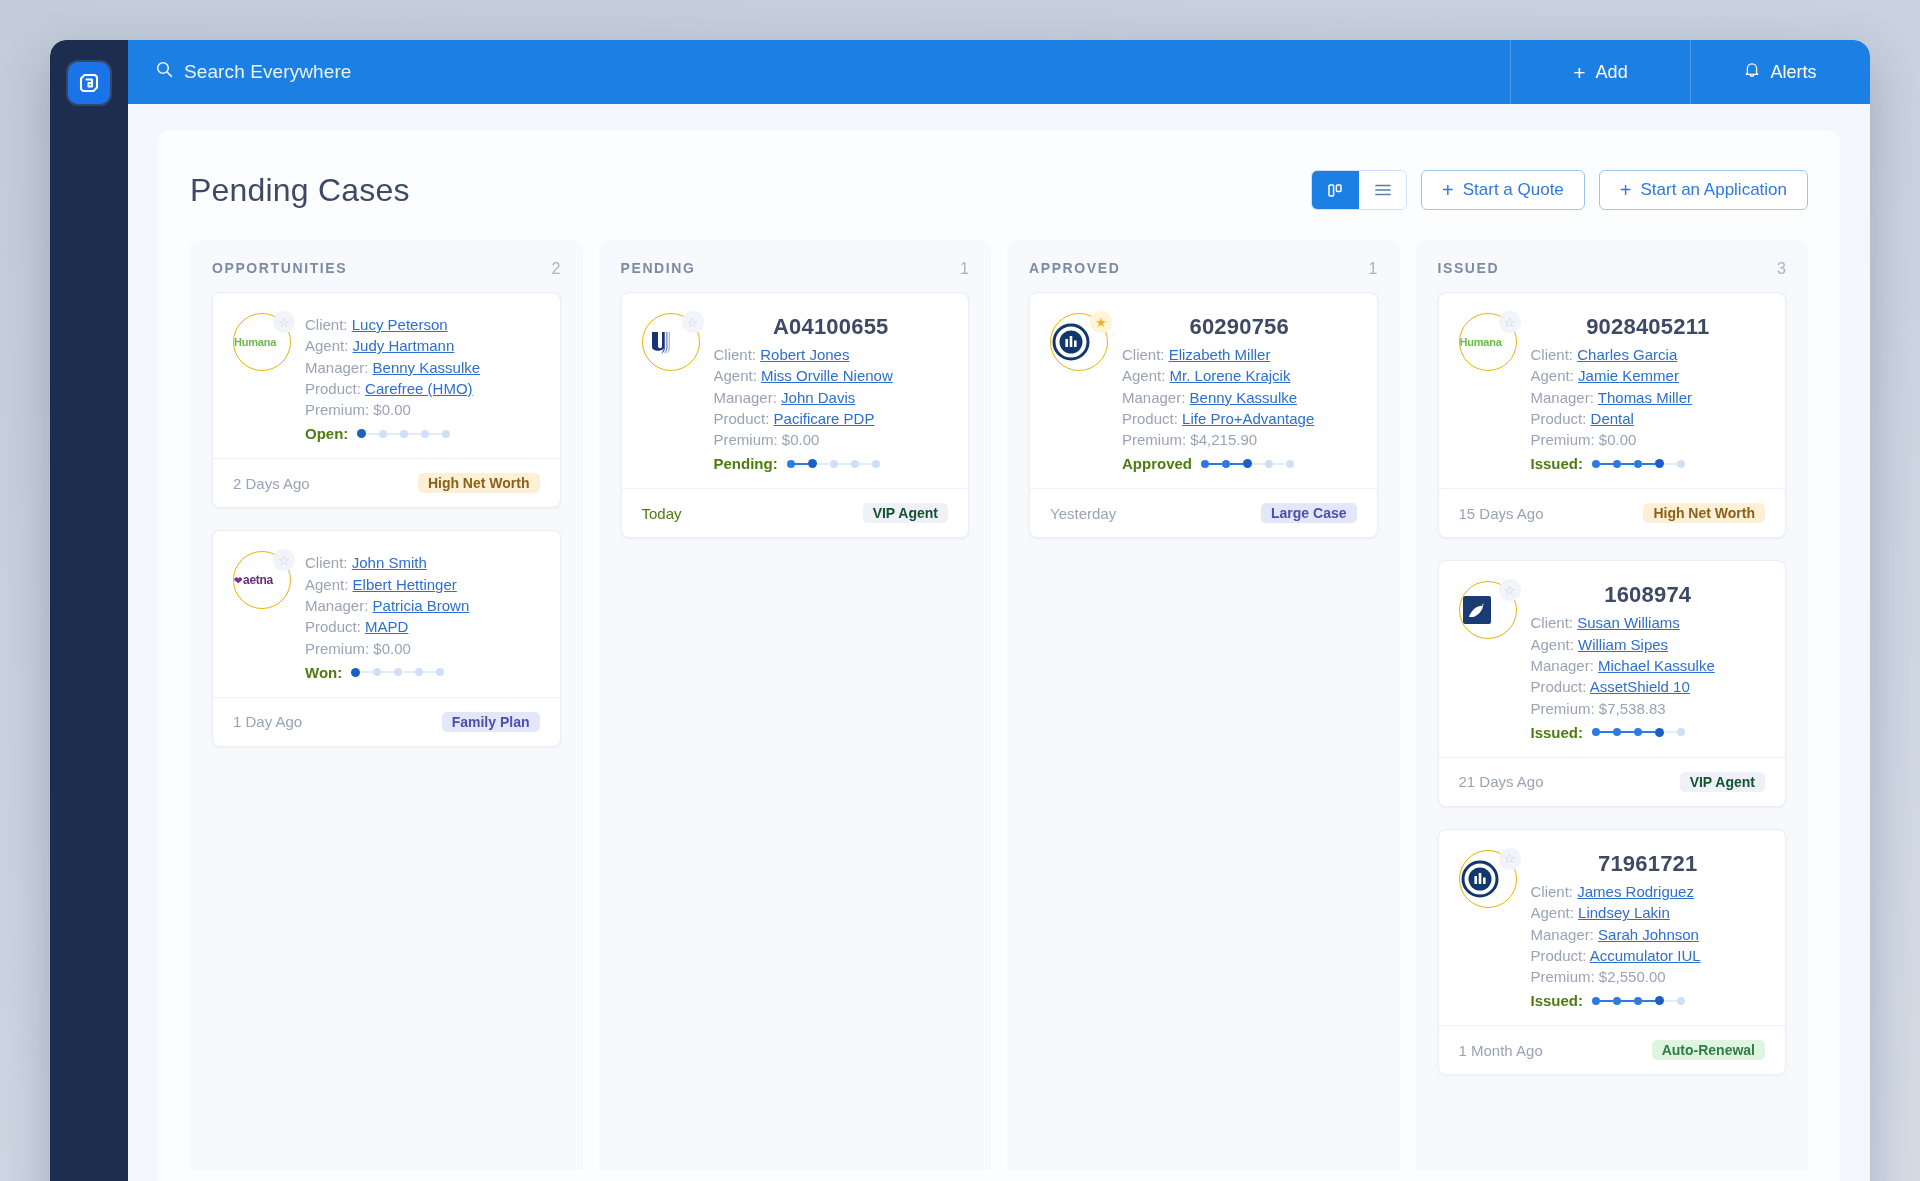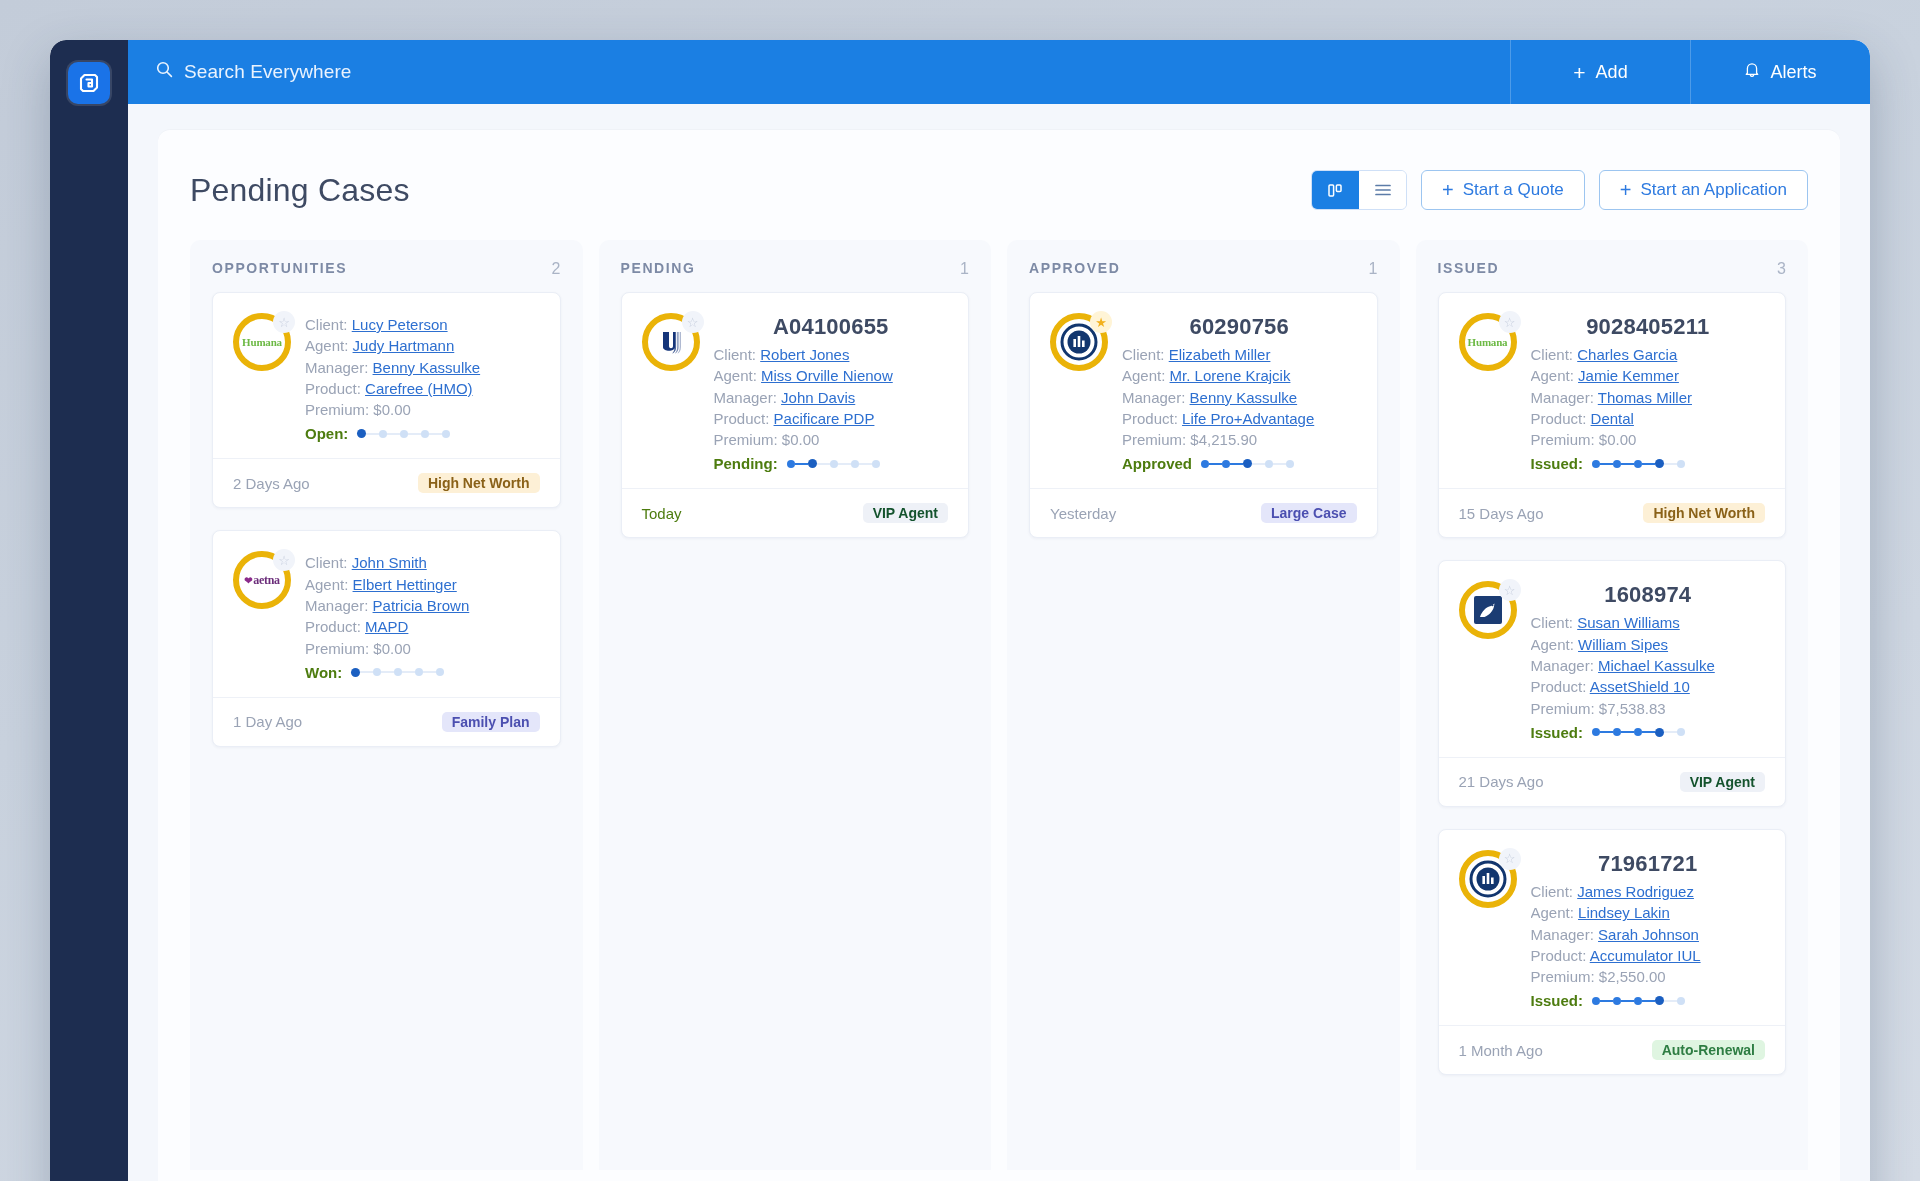--- a/index.html
+++ b/index.html
@@ -119,24 +119,23 @@
   
   .case-card {
     background: #fff; border: 1px solid #eaeef6; border-radius: 8px;
     box-shadow: 0 1px 3px rgba(40,60,90,.05);
     overflow: hidden;
   }
   .case-top { display: flex; gap: 14px; padding: 20px 20px 16px 20px; }
   .avatar-wrap { position: relative; flex: 0 0 58px; width: 58px; height: 58px; }
   .avatar {
     width: 58px; height: 58px; border-radius: 50%;
-    border: 6px solid #eab308; background: #fff;
-    display: flex; align-items: center; justify-content: center;
+    border: 1px solid #eab308; background: #fff;
+    display: flex; align-items: center; justify-content: flex-start;
     overflow: hidden;
-    font-family: Liberation Serif, serif;
   }
   .avatar .humana-txt {
     font-size: 11px; font-weight: 700; color: #6cb944; letter-spacing: -.2px;
   }
   .avatar .aetna-txt {
     font-size: 12px; font-weight: 700; color: #6b2d7a; letter-spacing: -.3px;
     display: flex; align-items: center; gap: 1px;
   }
   .avatar .aetna-txt .hrt { color: #8b2b8b; font-size: 10px; }
   .star-chip {

